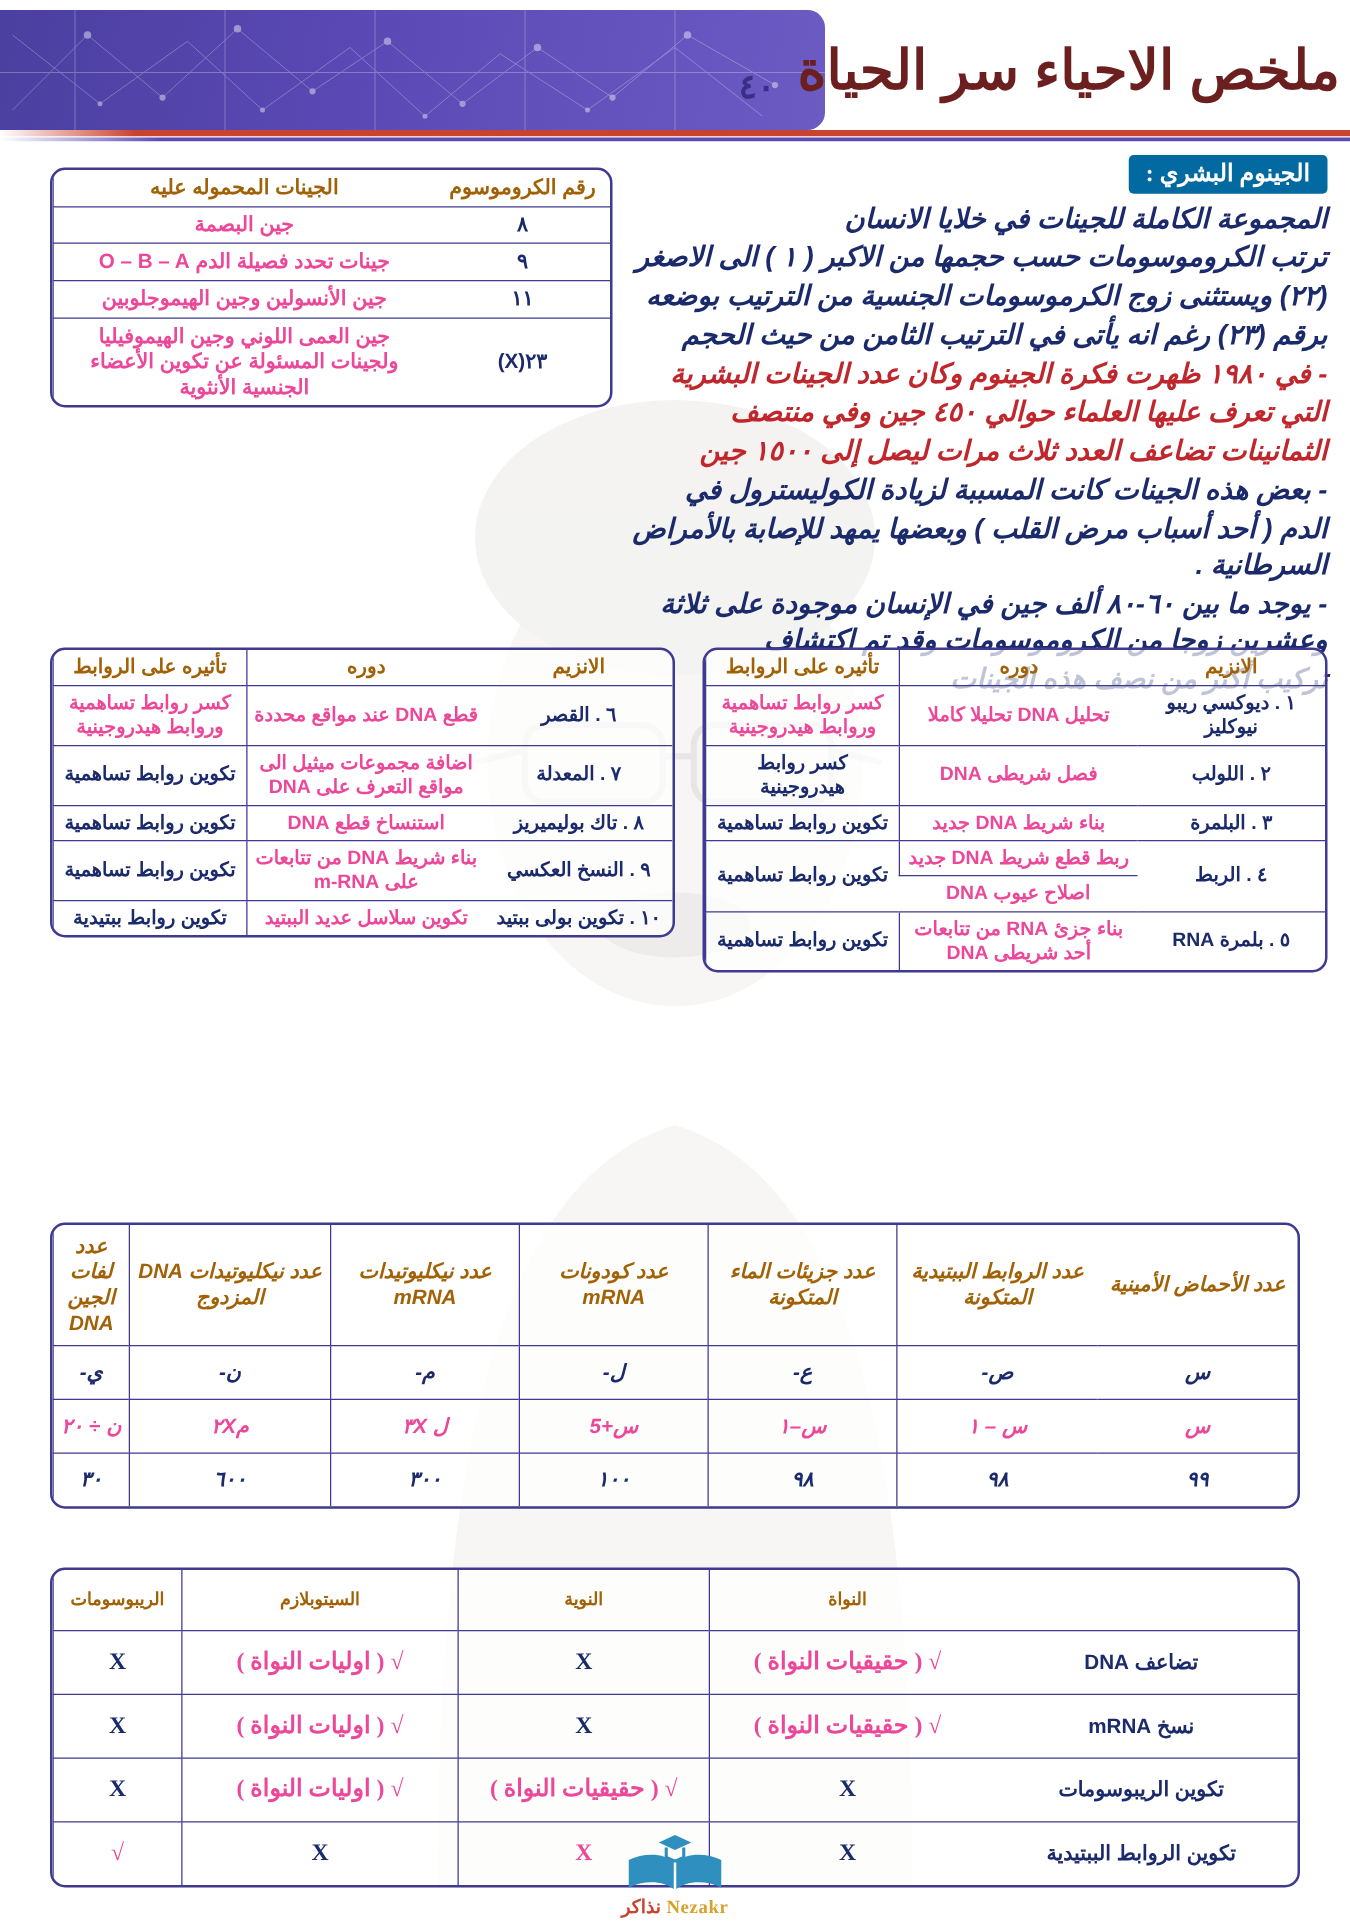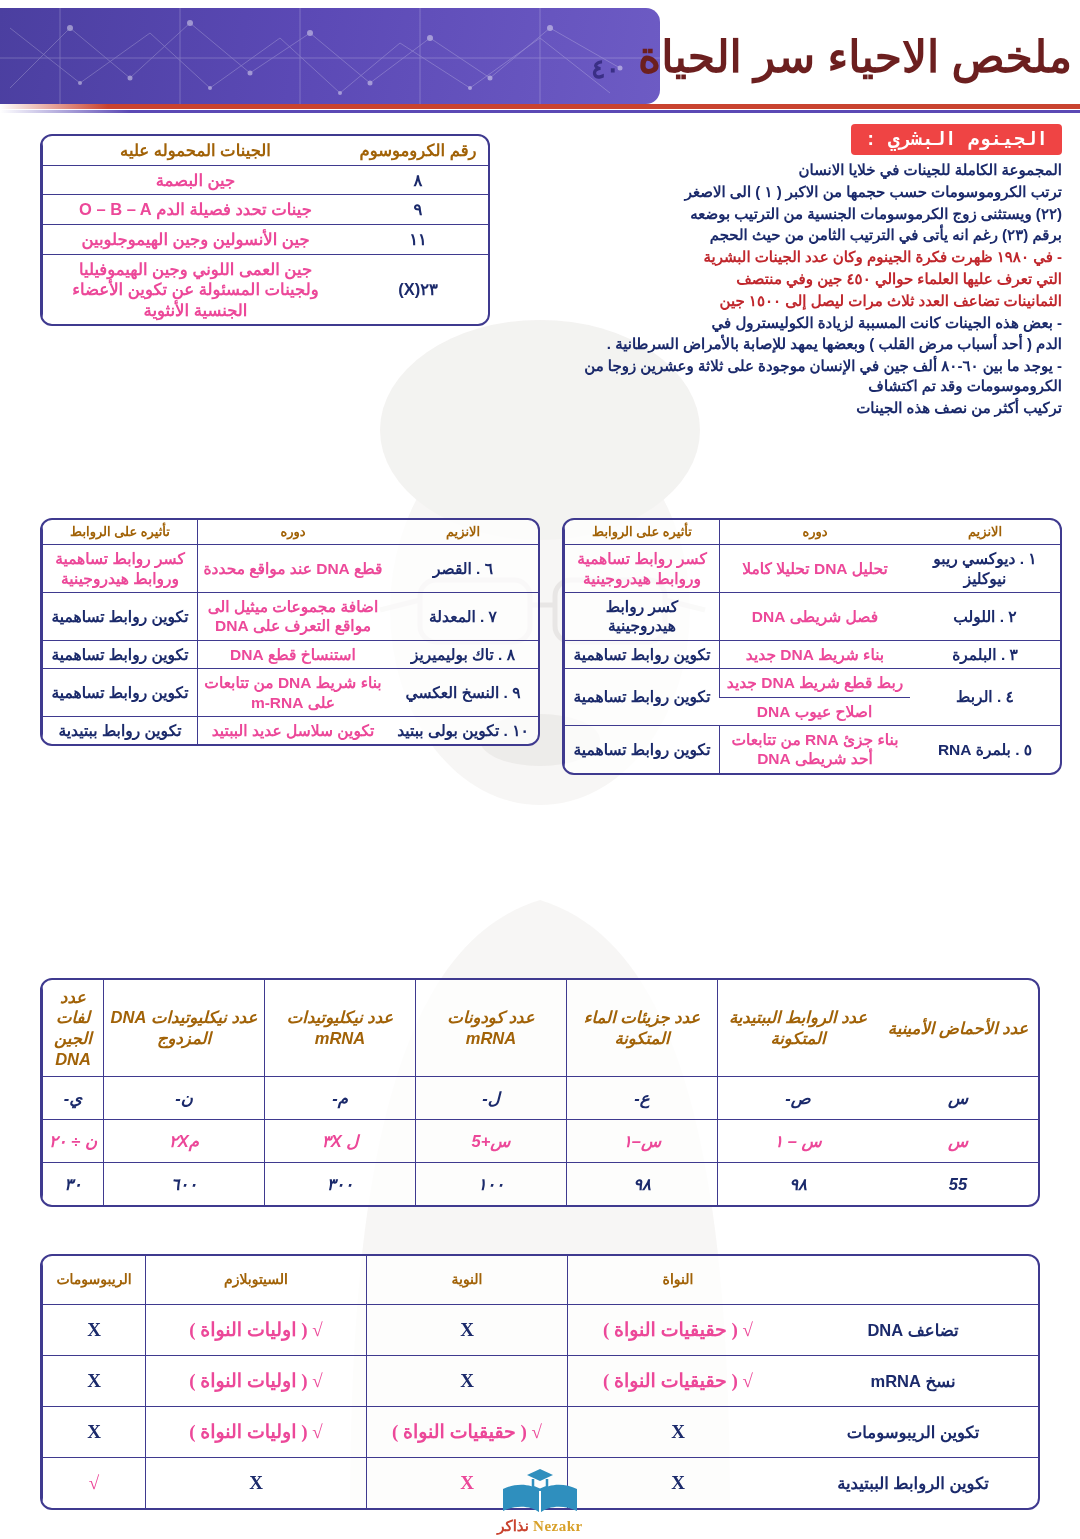--- a/index.html
+++ b/index.html
@@ -79,48 +79,49 @@
   .red{color:#ec4899;}
   .blue{color:#1b2a6b;}
 
   
   .genome{
     position:absolute;right:18px;top:124px;width:560px;
     text-align:right;direction:rtl;
   }
   .genome-title{
     display:inline-block;
-    background:#ef4444;color:#ffffff;
-    font-family:Liberation Mono, monospace;
+    background:#0369a1;color:#ffffff;
+    font-family:Liberation Serif, serif;
     font-weight:bold;font-size:19px;
     padding:3px 14px 4px 14px;border-radius:4px;
     margin-bottom:5px;
   }
   .genome p{
     margin:0 0 2px 0;
     font-family:"Liberation Sans",sans-serif;
     font-weight:bold;
-    font-size:15px;
+    font-size:22px;
     line-height:1.32;
     color:#1b2a6b;
+    font-style:italic;
   }
   .genome p.red{color:#c0272d;}
 
   
   .chrom{
     position:absolute;left:40px;top:134px;width:450px;
   }
   .chrom td{font-family:"Liberation Sans",sans-serif;font-weight:bold;font-size:16.5px;}
   .chrom .hdr td{font-size:16.5px;}
 
   
   .enz-right{position:absolute;right:18px;top:518px;width:500px;}
   .enz-left{position:absolute;left:40px;top:518px;width:500px;}
   .enz td{font-family:"Liberation Sans",sans-serif;font-weight:bold;font-size:15.5px;}
-  .enz .hdr td{font-size:13px;}
+  .enz .hdr td{font-size:16px;}
 
   
   .nums{position:absolute;left:40px;top:978px;width:1000px;}
   .nums td{font-family:"Liberation Sans",sans-serif;font-weight:bold;font-size:16.5px;height:34px;font-style:italic;}
   .nums .hdr td{font-size:16.5px;height:88px;}
 
   
   .loc{position:absolute;left:40px;top:1254px;width:1000px;}
   .loc td{font-family:"Liberation Sans",sans-serif;font-weight:bold;font-size:16.5px;height:42px;}
   .loc .hdr td{font-size:14px;height:40px;}
@@ -334,21 +335,21 @@
   <tr>
     <td class="red">س</td>
     <td class="red">س – ١</td>
     <td class="red">س–١</td>
     <td class="red">س+5</td>
     <td class="red">ل ٣X</td>
     <td class="red">م٢X</td>
     <td class="red">ن ÷ ٢٠</td>
   </tr>
   <tr>
-    <td class="blue">55</td>
+    <td class="blue">٩٩</td>
     <td class="blue">٩٨</td>
     <td class="blue">٩٨</td>
     <td class="blue">١٠٠</td>
     <td class="blue">٣٠٠</td>
     <td class="blue">٦٠٠</td>
     <td class="blue">٣٠</td>
   </tr>
 </tbody>
   </table>
 

